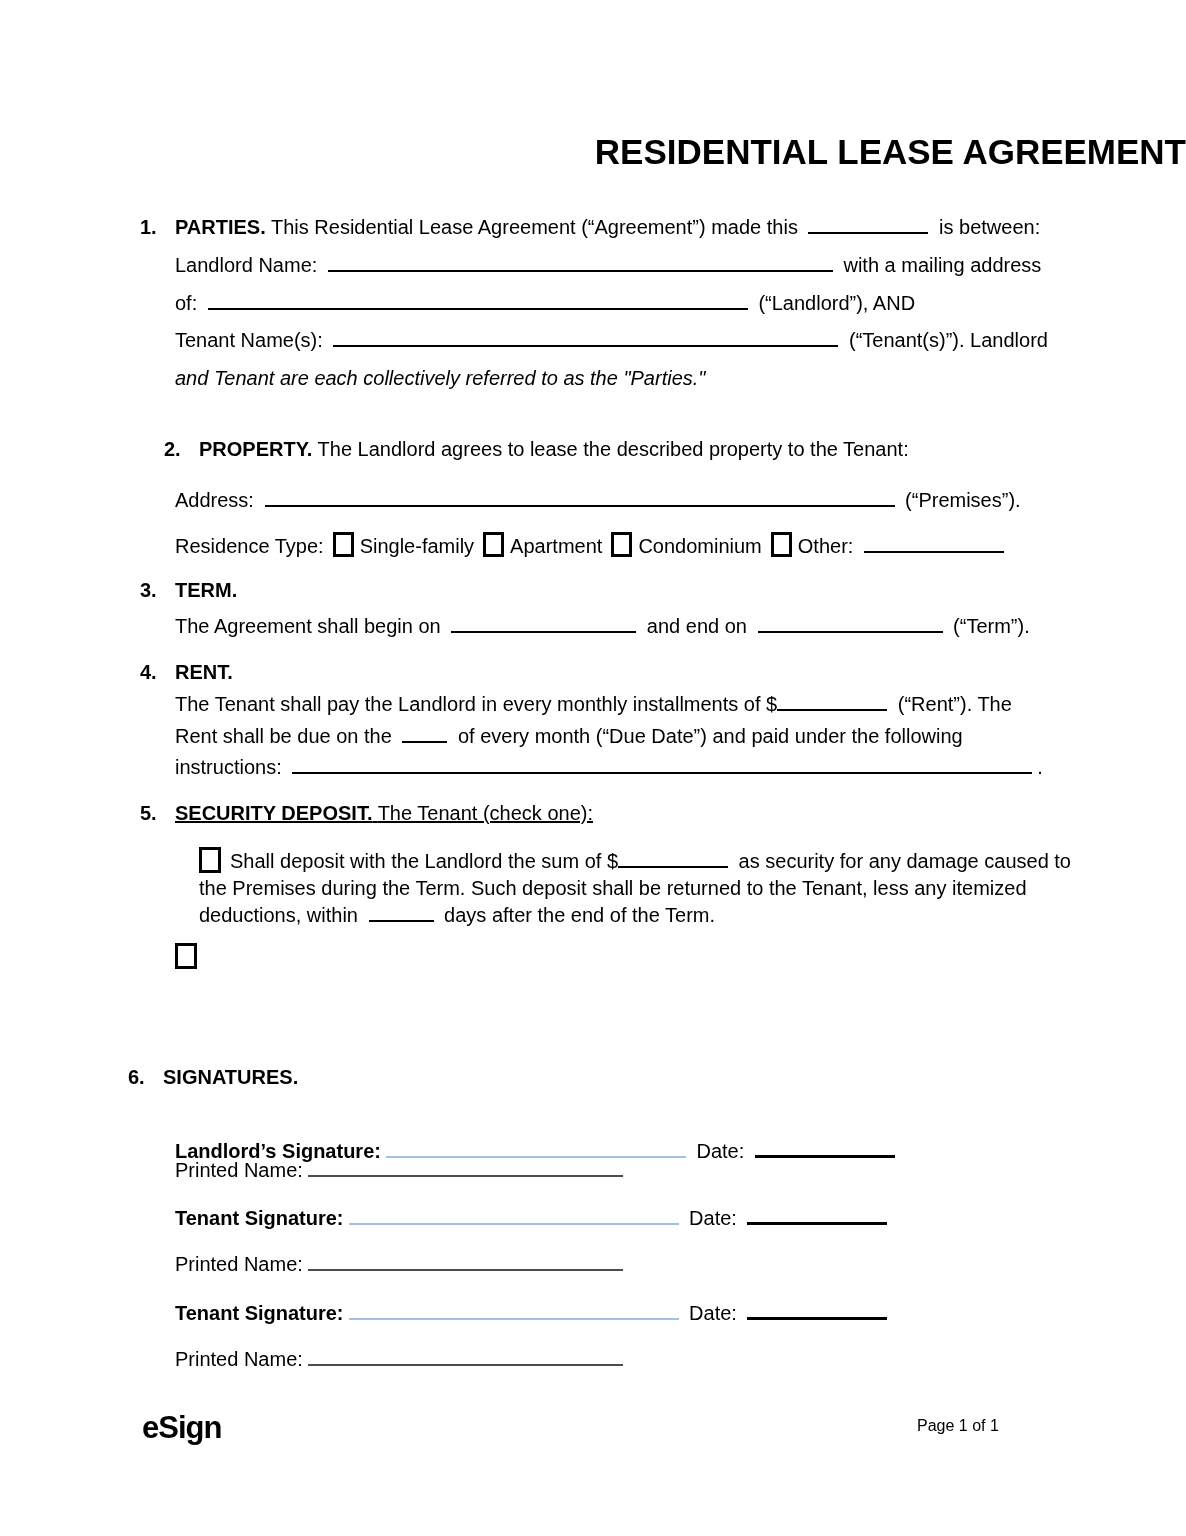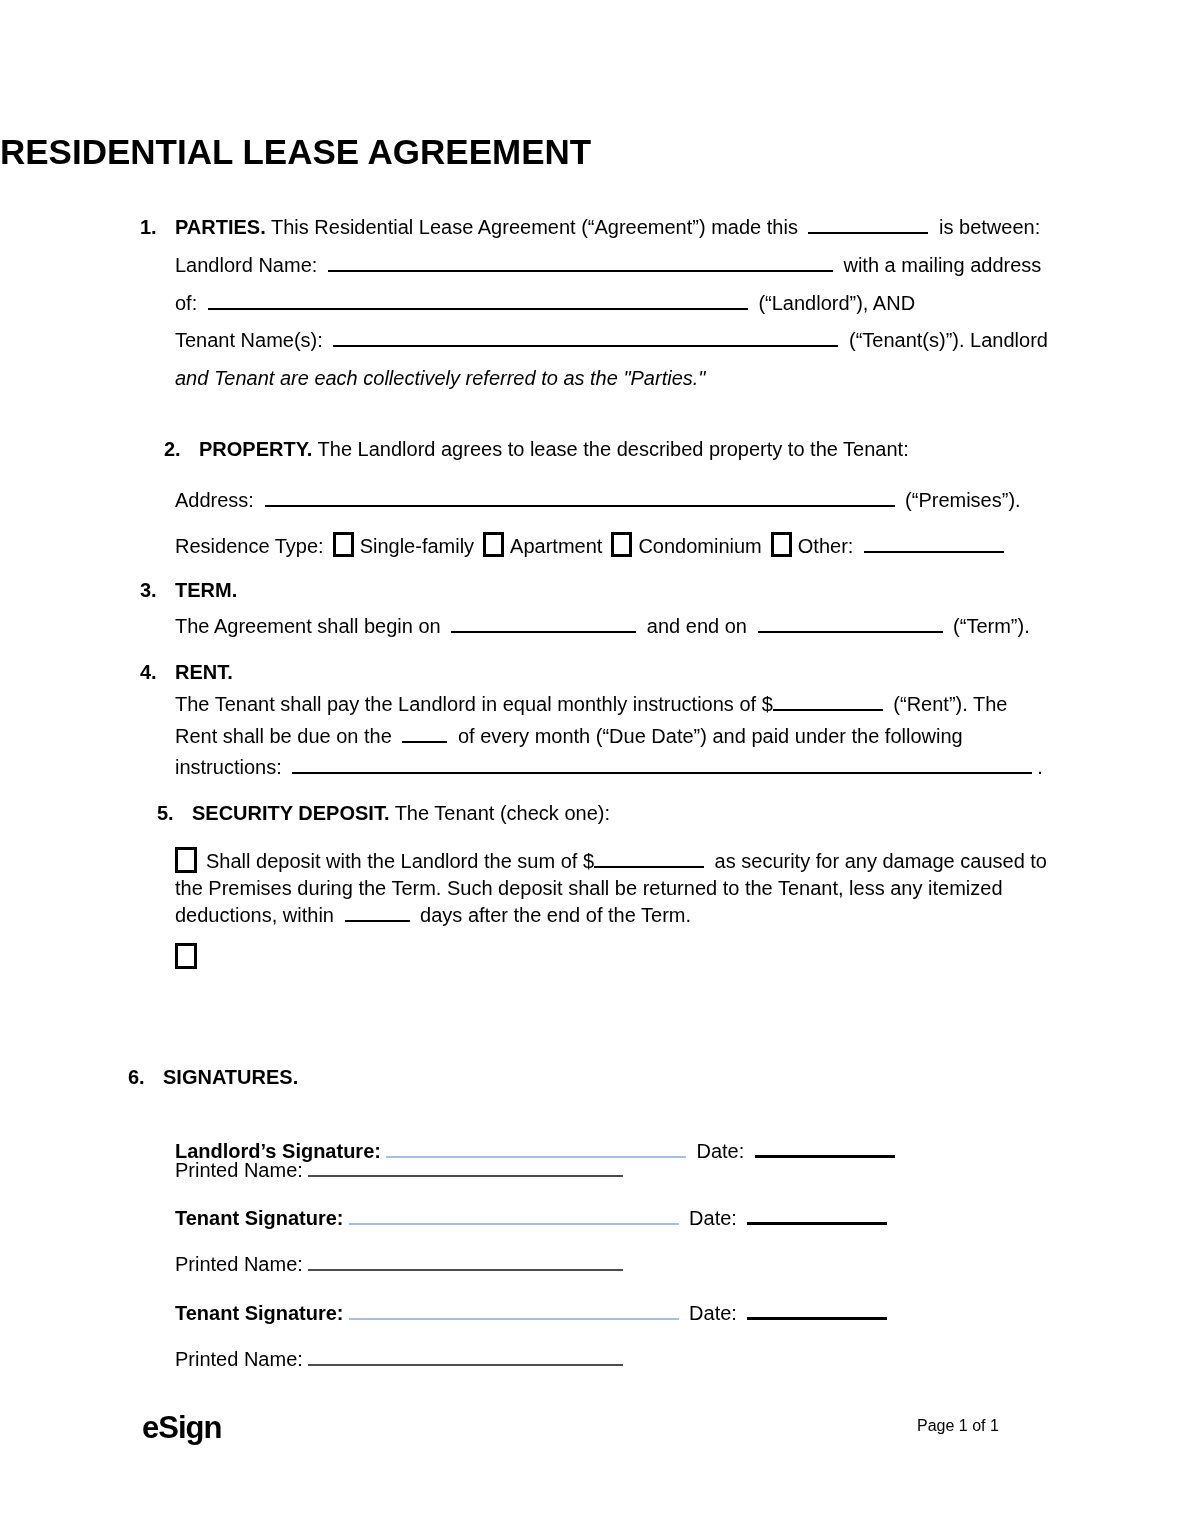--- a/index.html
+++ b/index.html
@@ -1,30 +1,30 @@
 <!DOCTYPE html>
 <html><head>
 <meta charset="utf-8">
 <style>
   html,body{margin:0;padding:0;}
   body{
     width:1186px;height:1536px;position:relative;background:#ffffff;
     font-family:"Liberation Sans",sans-serif;color:#000;
   }
   .line{position:absolute;white-space:nowrap;font-size:20px;line-height:26px;}
-  .para{position:absolute;font-size:20px;line-height:27px;white-space:normal;}
+  .para{position:absolute;font-size:20px;line-height:27px;white-space:normal;margin-left:24px;}
   .b{font-weight:bold;}
   .num{display:inline-block;width:35px;font-weight:bold;}
   .blank{display:inline-block;height:18px;border-bottom:2px solid #000;margin:0 5px;}
   .sigline{display:inline-block;height:18px;border-bottom:2px solid #a4c0e4;margin:0 5px;}
   .dateline{display:inline-block;height:18px;border-bottom:3px solid #000;margin:0 5px;}
   .printline{display:inline-block;height:18px;border-bottom:2px solid #4d4d4d;margin:0 5px;}
   .cb{display:inline-block;width:15px;height:19px;border:3px solid #000;vertical-align:-4px;margin:0 6px 0 9px;background:#fff;}
   .cb5{display:inline-block;width:16px;height:20px;border:3px solid #000;vertical-align:-5px;margin:0 9px 0 0;background:#fff;}
-  .title{position:absolute;top:132px;left:0;width:100%;text-align:left;
+  .title{position:absolute;top:132px;left:0;width:100%;text-align:right;
          font-size:35px;font-weight:bold;letter-spacing:0px;}
   .brand{position:absolute;left:142px;top:1410px;font-size:31px;font-weight:bold;letter-spacing:-1px;}
   .pagenum{position:absolute;left:917px;top:1417px;font-size:16px;}
 </style>
 </head>
 <body>
 
 <div class="title">RESIDENTIAL LEASE AGREEMENT</div>
 
 <div class="line" style="left:140px;top:214px;">
@@ -74,34 +74,34 @@
   <span class="blank" style="width:185px;"></span>
   <span>and end on</span>
   <span class="blank" style="width:185px;"></span>
   <span>(“Term”).</span>
 </div>
 
 <div class="line" style="left:140px;top:659px;">
   <span class="num">4.</span><span class="b">RENT.</span>
 </div>
 <div class="line" style="left:175px;top:691px;">
-  <span>The Tenant shall pay the Landlord in equal monthly instructions of $</span><span class="blank" style="width:110px;margin-left:0;"></span>
+  <span>The Tenant shall pay the Landlord in every monthly installments of $</span><span class="blank" style="width:110px;margin-left:0;"></span>
   <span>(“Rent”). The</span>
 </div>
 <div class="line" style="left:175px;top:723px;">
   <span>Rent shall be due on the</span>
   <span class="blank" style="width:45px;"></span>
   <span>of every month (“Due Date”) and paid under the following</span>
 </div>
 <div class="line" style="left:175px;top:754px;">
   <span>instructions:</span>
   <span class="blank" style="width:740px;"></span><span>.</span>
 </div>
 
-<div class="line" style="left:157px;top:800px;">
+<div class="line" style="left:140px;top:800px;text-decoration:underline;">
   <span class="num">5.</span><span class="b">SECURITY DEPOSIT.</span>
   <span>The Tenant (check one):</span>
 </div>
 <div class="para" style="left:175px;top:847px;width:880px;">
   <span class="cb5"></span><span>Shall deposit with the Landlord the sum of $</span><span class="blank" style="width:110px;margin-left:0;"></span>
   <span>as security for any damage caused to the Premises during the Term. Such deposit shall be returned to the Tenant, less any itemized deductions, within</span>
   <span class="blank" style="width:65px;"></span>
   <span>days after the end of the Term.</span>
 </div>
 <div class="line" style="left:175px;top:943px;">

